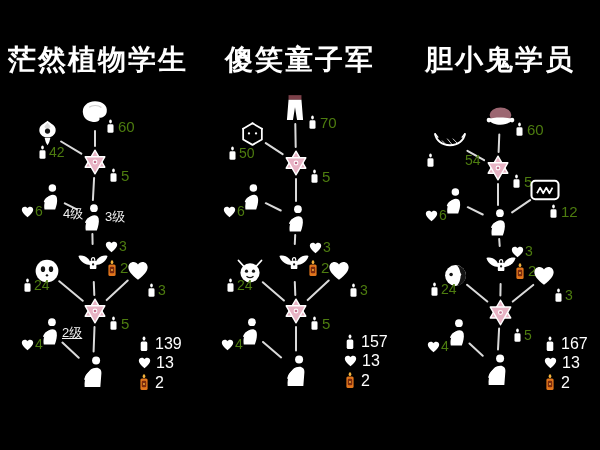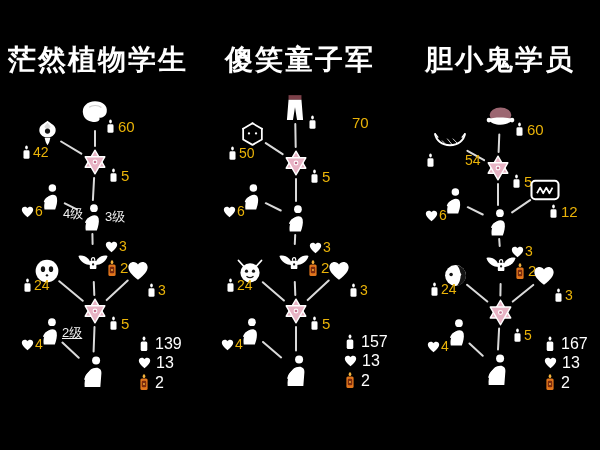--- a/index.html
+++ b/index.html
@@ -8,21 +8,21 @@
     font-family:"Liberation Sans",sans-serif;
   }
   #edges{position:absolute;left:0;top:0;pointer-events:none;}
   .title{
     position:absolute;top:41px;width:200px;text-align:center;color:#fff;
     font-weight:700;font-size:28px;letter-spacing:2px;white-space:nowrap;
   }
   #t1{left:-2px}#t2{left:200px}#t3{left:400px}
   .node{position:absolute;color:#fff;}
   .node svg{width:100%;height:100%;display:block;}
-  .cost{position:absolute;display:flex;align-items:flex-start;color:#eab308;}
+  .cost{position:absolute;display:flex;align-items:flex-start;color:#4d7c0f;}
   .cost svg{display:block;color:#fff;}
   .cost .ci-candle{width:11px;height:15px;}
   .cost .ci-heart{width:13px;height:12px;margin-top:2px;}
   .cost .ci-slantern{width:12px;height:17px;}
   .cost span{font-size:15px;line-height:15px;margin-left:2px;margin-top:2px;}
   .cost.diag span{margin-top:11px;margin-left:1px;font-size:14px;}
   .lvl{position:absolute;color:#f0f0f0;font-size:13px;white-space:nowrap;}
   .summary{position:absolute;display:flex;flex-direction:column;gap:3px;}
   .srow{display:flex;align-items:center;gap:5px;}
   .srow svg{display:block;color:#fff;}
@@ -187,21 +187,21 @@
       </span>
       <span>60</span>
     </div>
     <div class="node" style="left: 33.5px; top: 119.5px; width: 27px; height: 27px;">
       <span style="display:block;width:100%;height:100%">
         <svg class="" width="100%" height="100%">
           <use href="#sym-flower-mask"></use>
         </svg>
       </span>
     </div>
-    <div class="cost diag" style="left: 20px; top: 134px;">
+    <div class="cost diag" style="left: 36px; top: 134px;">
       <span class="ci-candle" style="display:block">
         <svg class="ci-candle" width="100%" height="100%">
           <use href="#sym-candle"></use>
         </svg>
       </span>
       <span>42</span>
     </div>
     <div class="node" style="left: 82px; top: 149px; width: 26px; height: 26px;">
       <span style="display:block;width:100%;height:100%">
         <svg class="" width="100%" height="100%">
@@ -358,21 +358,21 @@
         <span>2</span>
       </div>
     </div>
     <div class="node" style="left: 281px; top: 93px; width: 28px; height: 28px;">
       <span style="display:block;width:100%;height:100%">
         <svg class="" width="100%" height="100%">
           <use href="#sym-pants"></use>
         </svg>
       </span>
     </div>
-    <div class="cost" style="left: 305px; top: 113px; gap: 32px;">
+    <div class="cost" style="left: 305px; top: 113px;">
       <span class="ci-candle" style="display:block">
         <svg class="ci-candle" width="100%" height="100%">
           <use href="#sym-candle"></use>
         </svg>
       </span>
       <span>70</span>
     </div>
     <div class="node" style="left: 238.5px; top: 120.5px; width: 27px; height: 27px;">
       <span style="display:block;width:100%;height:100%">
         <svg class="" width="100%" height="100%">

